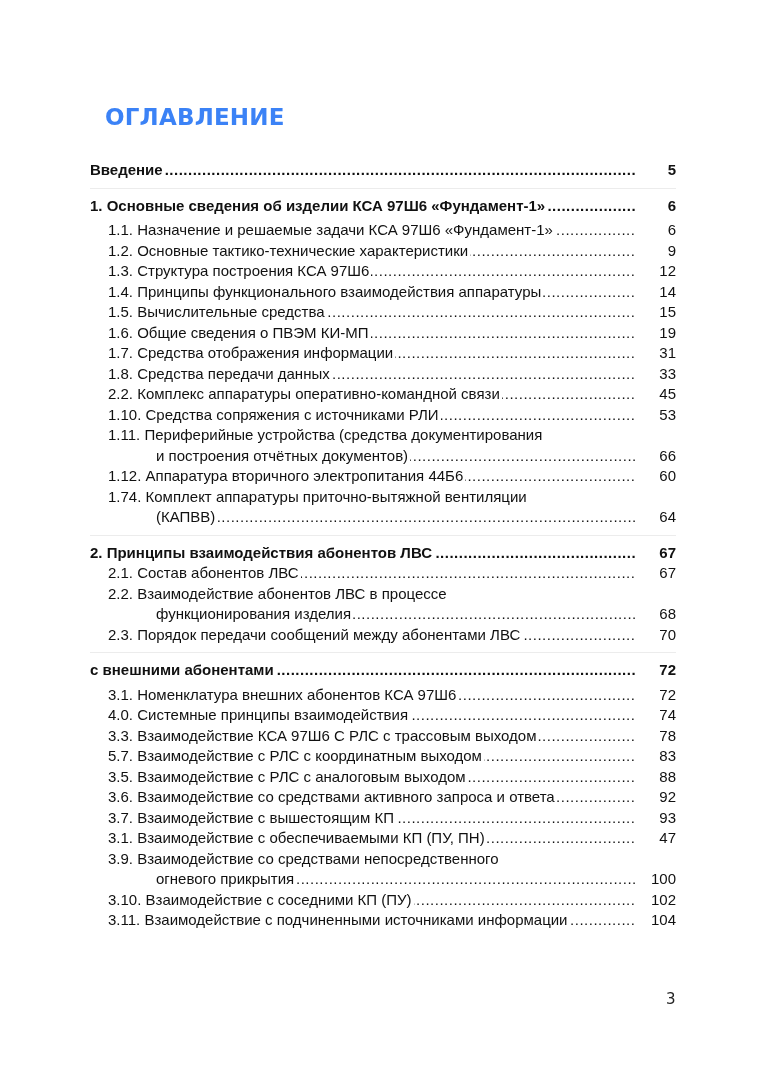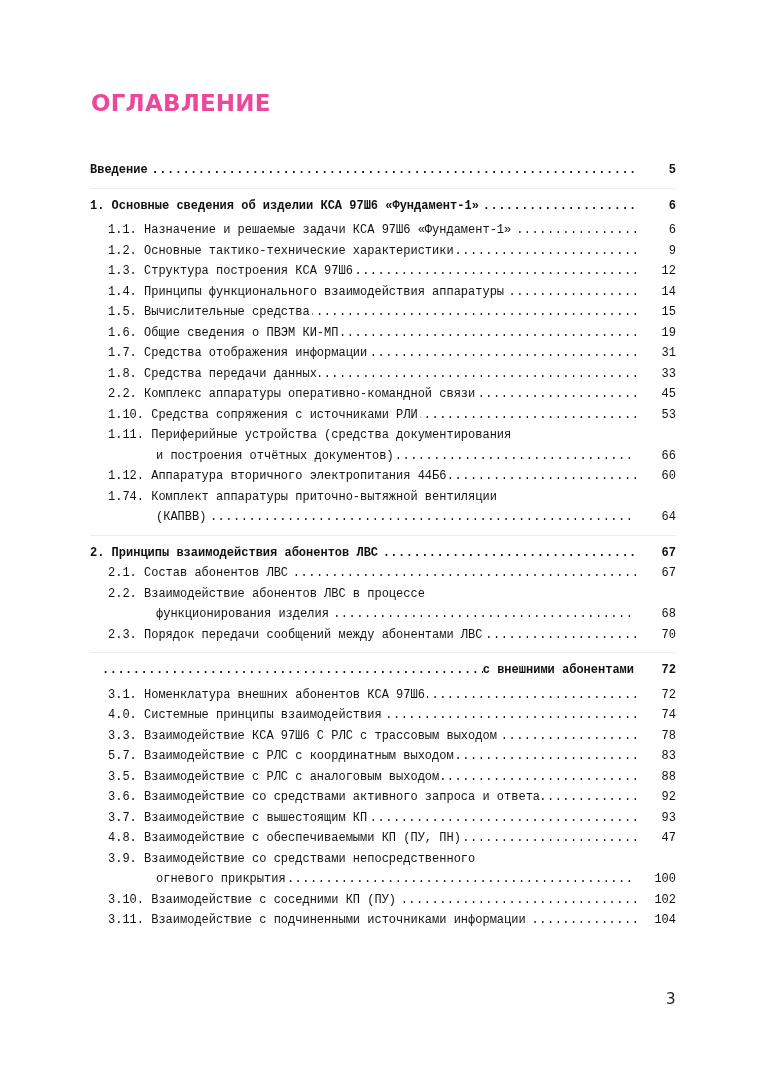--- a/index.html
+++ b/index.html
@@ -1,34 +1,34 @@
 <!DOCTYPE html>
 <html><head>
   <meta charset="utf-8">
   <style>
     html, body { margin: 0; padding: 0; background: #ffffff; }
     body { width: 764px; height: 1080px; position: relative; overflow: hidden; color: #111; }
     .heading {
       position: absolute; left: 91px; top: 90px;
       font-family: "DejaVu Sans", sans-serif; font-weight: bold; font-size: 23px;
-      letter-spacing: 0.2px; color: #ec4899; margin: 0;
+      letter-spacing: 0.2px; color: #3b82f6; margin: 14px;
     }
-    .toc { position: absolute; left: 90px; top: 160px; width: 586px; font-family: Liberation Mono, monospace; font-size: 12px; }
+    .toc { position: absolute; left: 90px; top: 160px; width: 586px; font-family: Liberation Sans, sans-serif; font-size: 15px; }
     .row { position: relative; height: 20.5px; line-height: 20.5px; }
     .row.bold { font-weight: bold; }
     .row .label { position: absolute; left: 0; right: 40px; white-space: nowrap; overflow: hidden; }
     .row .label .txt { background: #fff; padding-right: 2px; position: relative; z-index: 1; }
     .row .label.dots::after {
       content: "................................................................................................................................................................................................................";
       position: absolute; left: 0; right: 0; white-space: nowrap; overflow: hidden; letter-spacing: 0.5px; z-index: 0;
     }
     .row .page { position: absolute; right: 0; width: 40px; text-align: right; }
     .row.sub .label { left: 18px; }
     .row.cont .label { left: 66px; }
-    .row.cont2 .label { left: 12px; text-align: right; }
+    .row.cont2 .label { left: 0px; }
     .sep { height: 1px; background: #ececec; margin: 7px 0 7px 0; }
     .gap-s { height: 4px; }
     .pagenum { position: absolute; left: 666px; top: 990px; font-family: "DejaVu Sans", sans-serif; font-size: 15px; color: #222; }
   </style>
 </head>
 <body>
 
 <h1 class="heading">ОГЛАВЛЕНИЕ</h1>
 
 <div class="toc">
@@ -152,21 +152,21 @@
     </div>
   <div class="row sub">
       <span class="label dots"><span class="txt">3.6. Взаимодействие со средствами активного запроса и ответа</span></span>
       <span class="page">92</span>
     </div>
   <div class="row sub">
       <span class="label dots"><span class="txt">3.7. Взаимодействие с вышестоящим КП</span></span>
       <span class="page">93</span>
     </div>
   <div class="row sub">
-      <span class="label dots"><span class="txt">4.8. Взаимодействие с обеспечиваемыми КП (ПУ, ПН)</span></span>
+      <span class="label dots"><span class="txt">3.1. Взаимодействие с обеспечиваемыми КП (ПУ, ПН)</span></span>
       <span class="page">47</span>
     </div>
   <div class="row sub">
       <span class="label"><span class="txt">3.9. Взаимодействие со средствами непосредственного</span></span>
     </div>
   <div class="row cont">
       <span class="label dots"><span class="txt">огневого прикрытия</span></span>
       <span class="page">100</span>
     </div>
   <div class="row sub">

